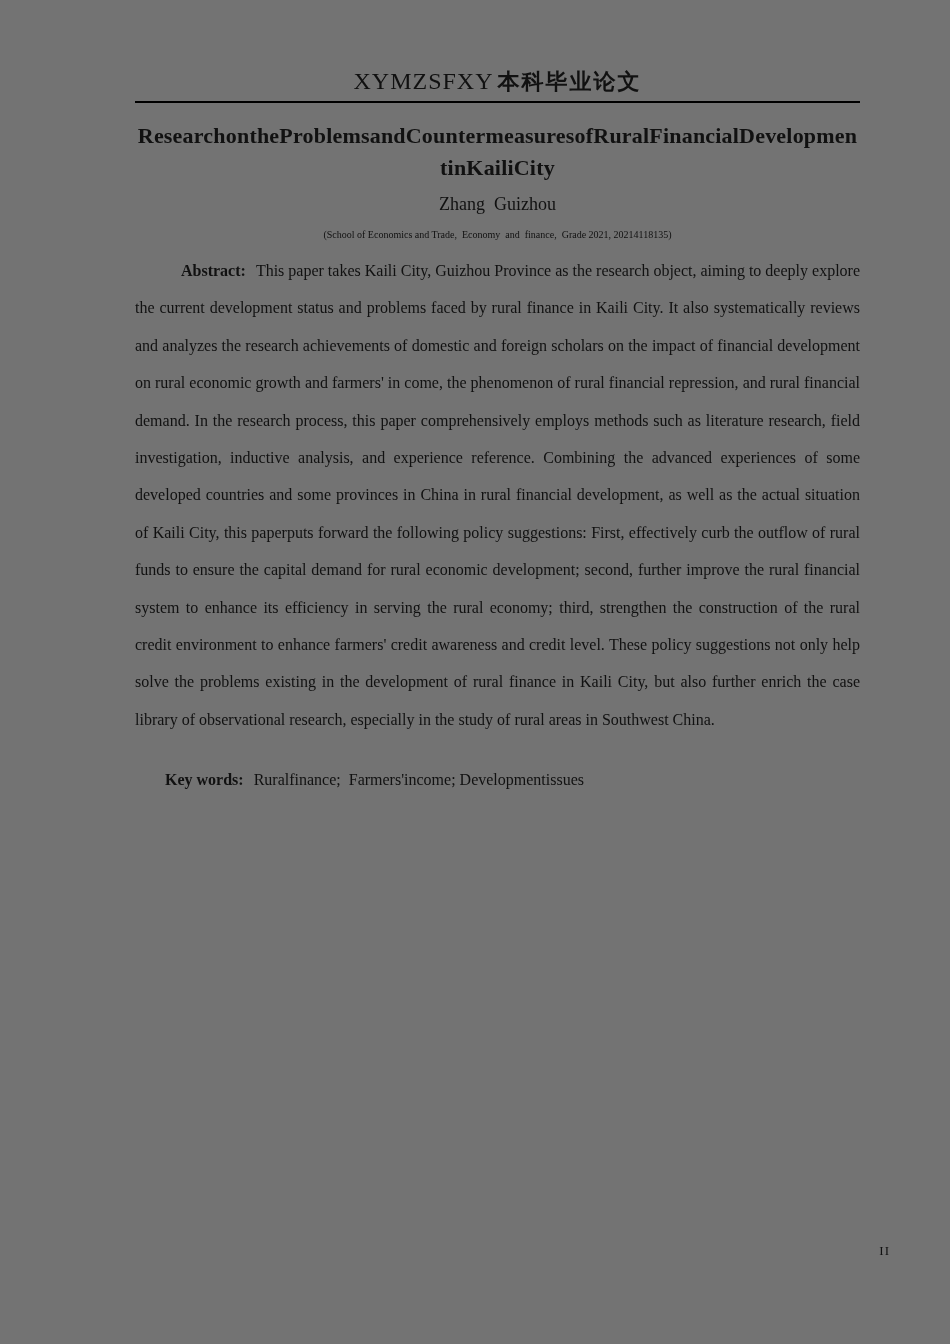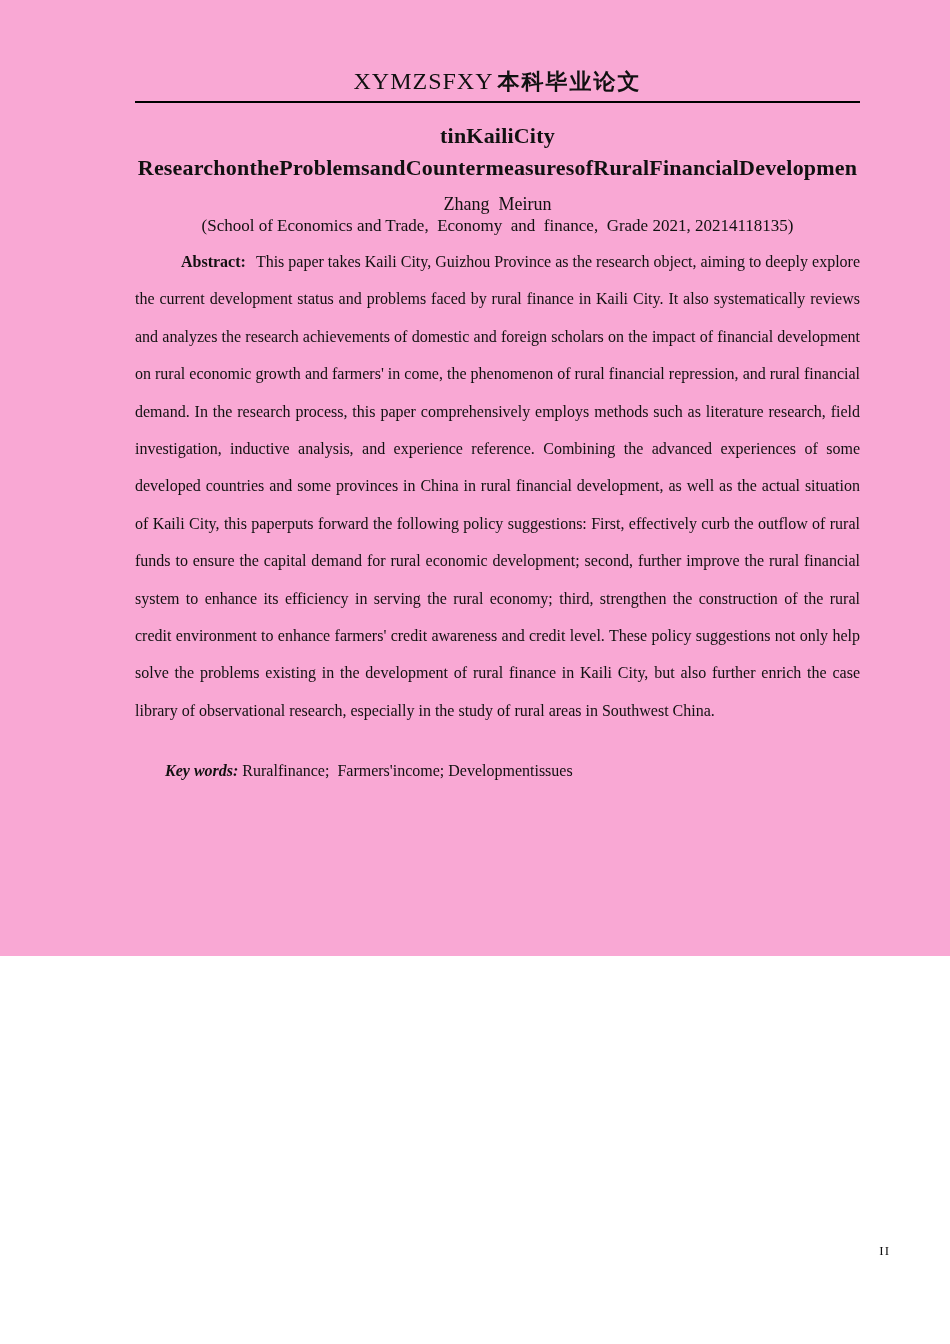--- a/index.html
+++ b/index.html
@@ -8,22 +8,22 @@
     width: 950px;
     height: 1344px;
     font-family: "Liberation Serif", "DejaVu Serif", serif;
     color: #111111;
     position: relative;
     overflow: hidden;
   }
   .page {
     position: relative;
     width: 950px;
-    height: 956px;
-    background: #f9a8d4;
+    height: 1344px;
+    background: #737373;
     padding: 67px 90px 0 135px; 
   }
   .page-header {
     text-align: center;
     line-height: 28px;
     white-space: nowrap;
   }
   .header-latin {
     font-size: 24px;
     letter-spacing: 1px;
@@ -49,22 +49,23 @@
     letter-spacing: 0.2px;
   }
   .author {
     margin-top: 7px;
     text-align: center;
     font-size: 18px;
     line-height: 26px;
     white-space: pre-wrap;
   }
   .affiliation {
+    margin-top: 9px;
     text-align: center;
-    font-size: 17px;
+    font-size: 10px;
     line-height: 18px;
     white-space: pre-wrap;
   }
   .abstract {
     margin-top: 8px;
     font-size: 16px;
     line-height: 37.4px;
     text-align: justify;
     text-indent: 36px;
   }
@@ -74,22 +75,21 @@
     margin-left: 10px;
   }
   .keywords {
     margin-top: 30px;
     padding-left: 30px;
     font-size: 16px;
     line-height: 24px;
   }
   .keywords .label {
     font-weight: 700;
-    padding-right: 4px;
-    font-style: italic;
+    padding-right: 10px;
   }
   .keywords .kw-body {
     white-space: pre-wrap;
     text-align: center;
   }
   .page-number {
     position: absolute;
     left: 0;
     right: 60px; 
     top: 1242px;
@@ -105,25 +105,25 @@
 <div class="page">
 
   <div class="page-header">
     <span class="header-latin">XYMZSFXY</span>
     <span class="header-cn">本科毕业论文</span>
   </div>
 
   <hr class="header-rule">
 
   <h1 class="doc-title">
+    <div>ResearchontheProblemsandCountermeasuresofRuralFinancialDevelopmen</div>
     <div>tinKailiCity</div>
-    <div>ResearchontheProblemsandCountermeasuresofRuralFinancialDevelopmen</div>
   </h1>
 
-  <div class="author">Zhang  Meirun</div>
+  <div class="author">Zhang  Guizhou</div>
 
   <div class="affiliation">(School of Economics and Trade,  Economy  and  finance,  Grade 2021, 20214118135)</div>
 
   <p class="abstract">
     <span class="label">Abstract:</span><span>This paper takes Kaili City, Guizhou Province as the research object, aiming to deeply explore the current development status and problems faced by rural finance in Kaili City. It also systematically reviews and analyzes the research achievements of domestic and foreign scholars on the impact of financial development on rural economic growth and farmers' in come, the phenomenon of rural financial repression, and rural financial demand. In the research process, this paper comprehensively employs methods such as literature research, field investigation, inductive analysis, and experience reference. Combining the advanced experiences of some developed countries and some provinces in China in rural financial development, as well as the actual situation of Kaili City, this paperputs forward the following policy suggestions: First, effectively curb the outflow of rural funds to ensure the capital demand for rural economic development; second, further improve the rural financial system to enhance its efficiency in serving the rural economy; third, strengthen the construction of the rural credit environment to enhance farmers' credit awareness and credit level. These policy suggestions not only help solve the problems existing in the development of rural finance in Kaili City, but also further enrich the case library of observational research, especially in the study of rural areas in Southwest China.</span>
   </p>
 
   <p class="keywords">
     <span class="label">Key words:</span><span class="kw-body">Ruralfinance;  Farmers'income; Developmentissues</span>
   </p>

